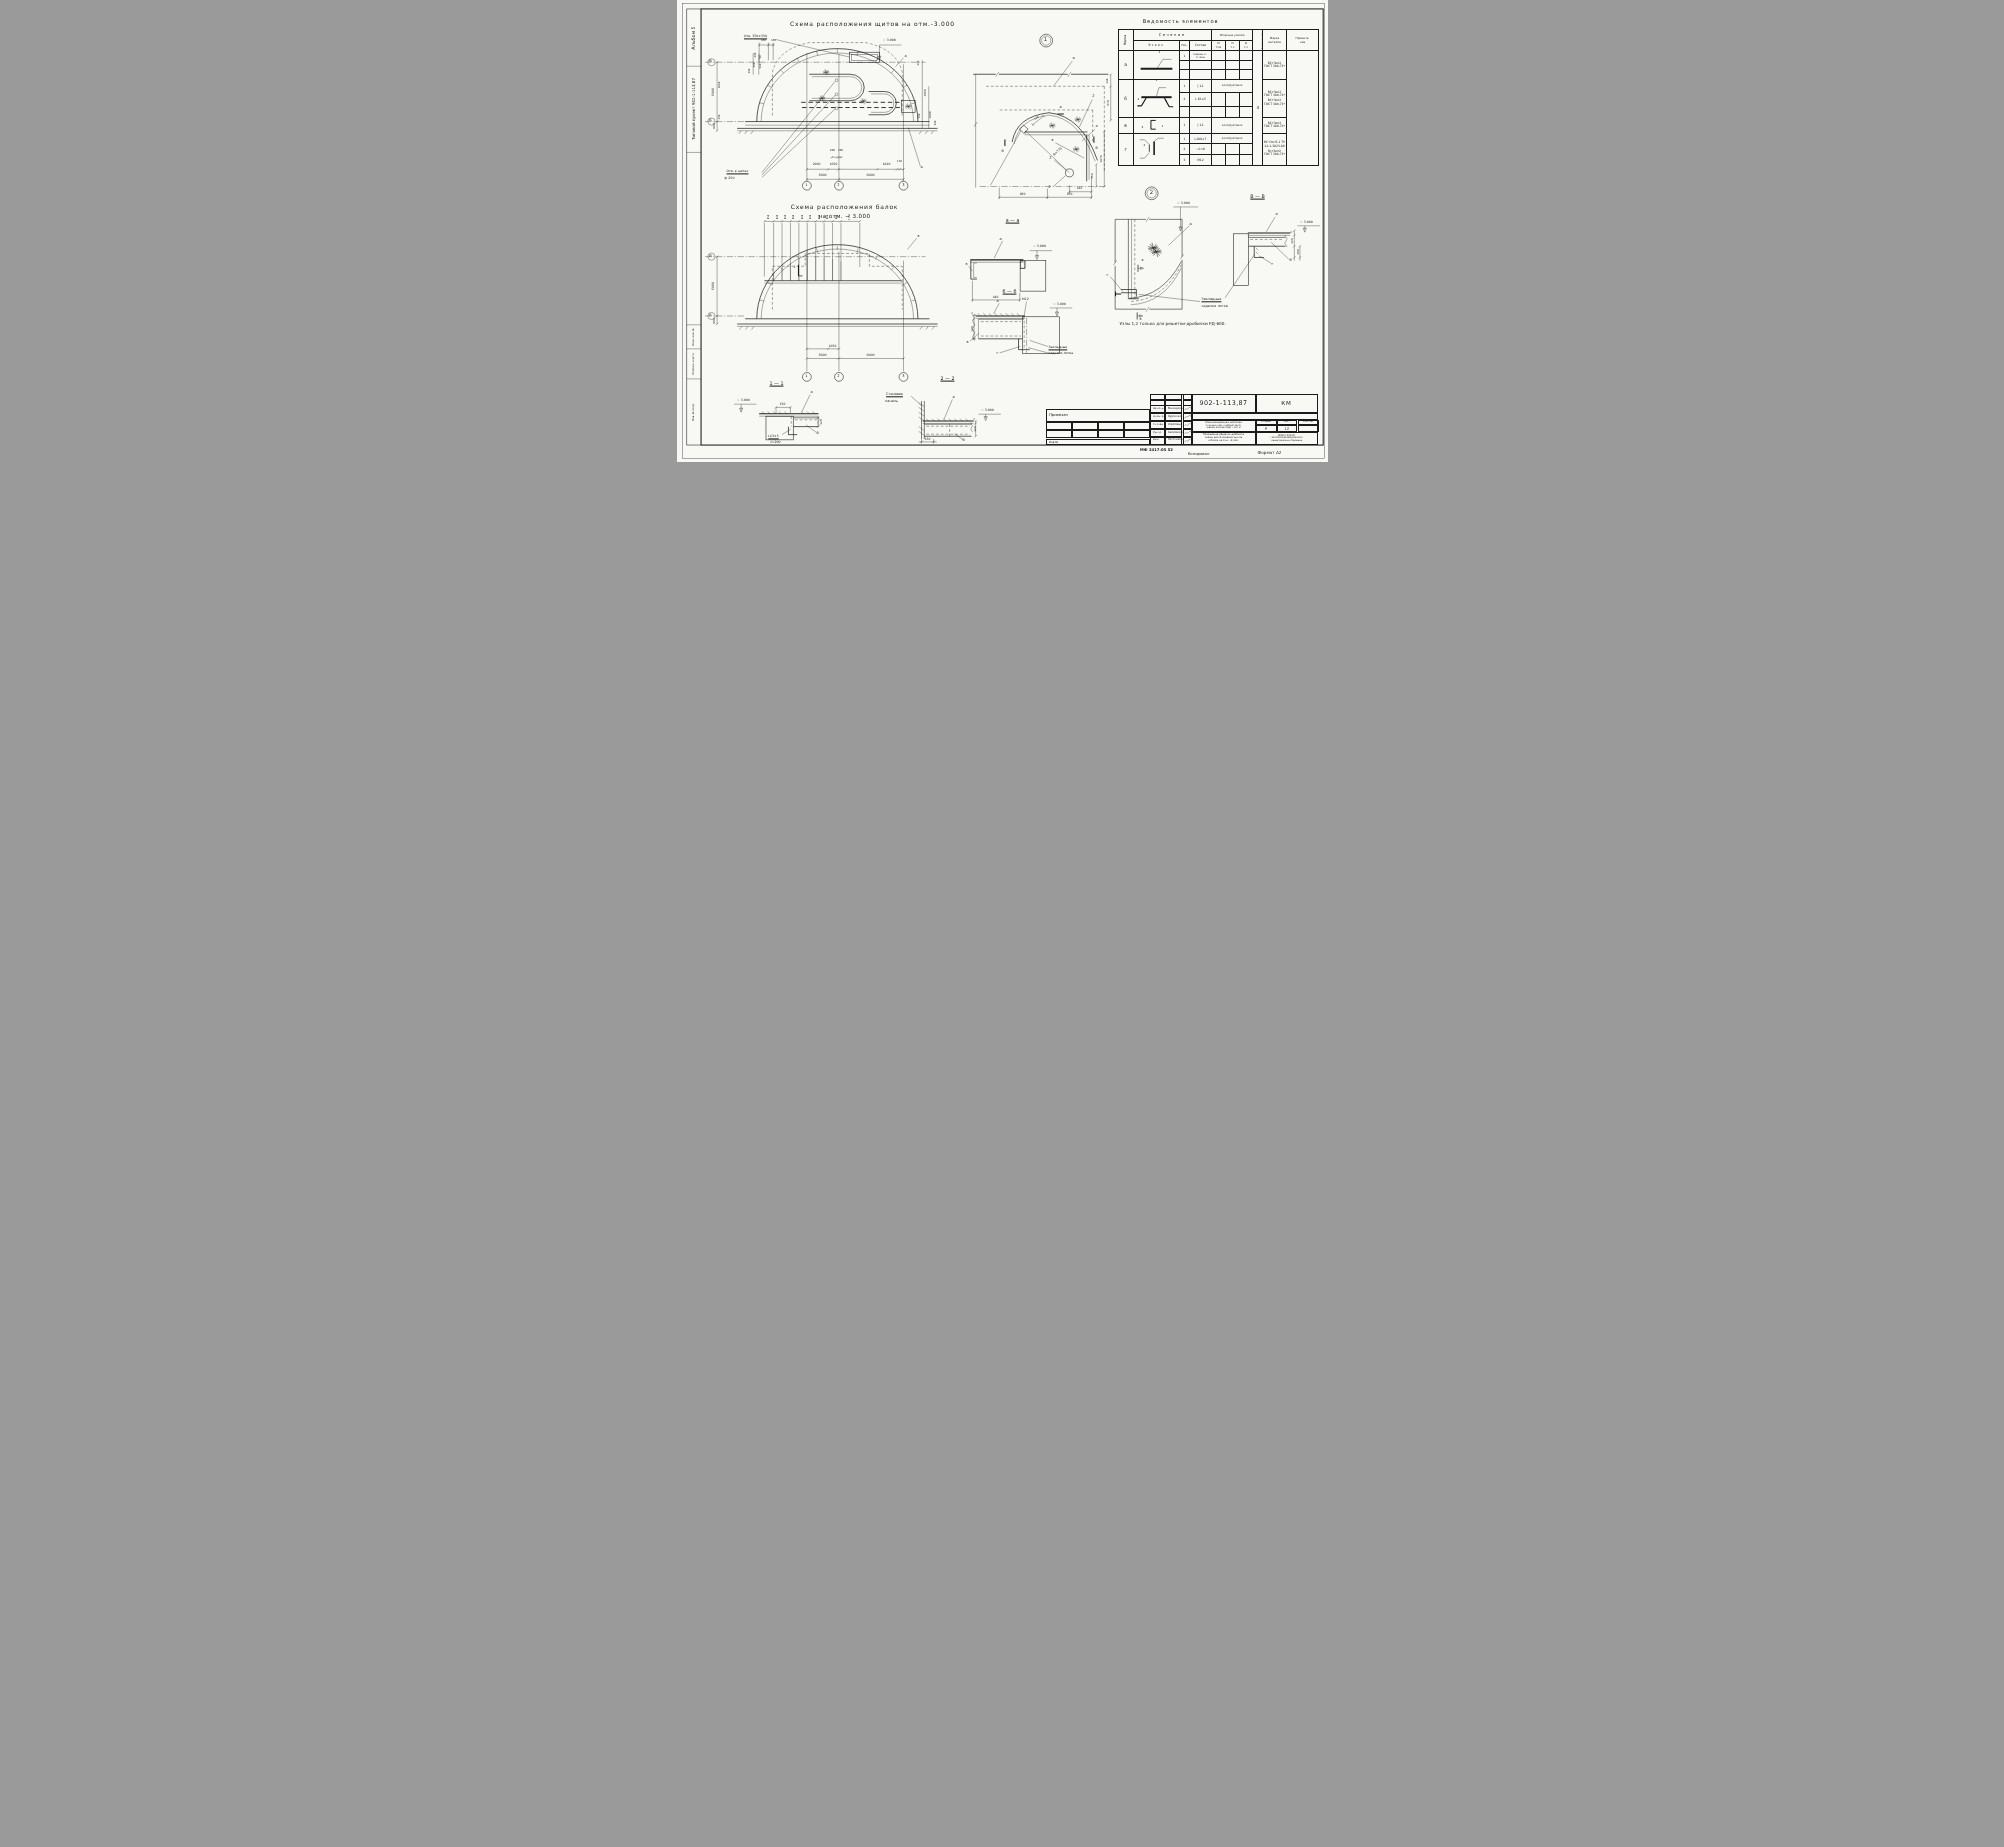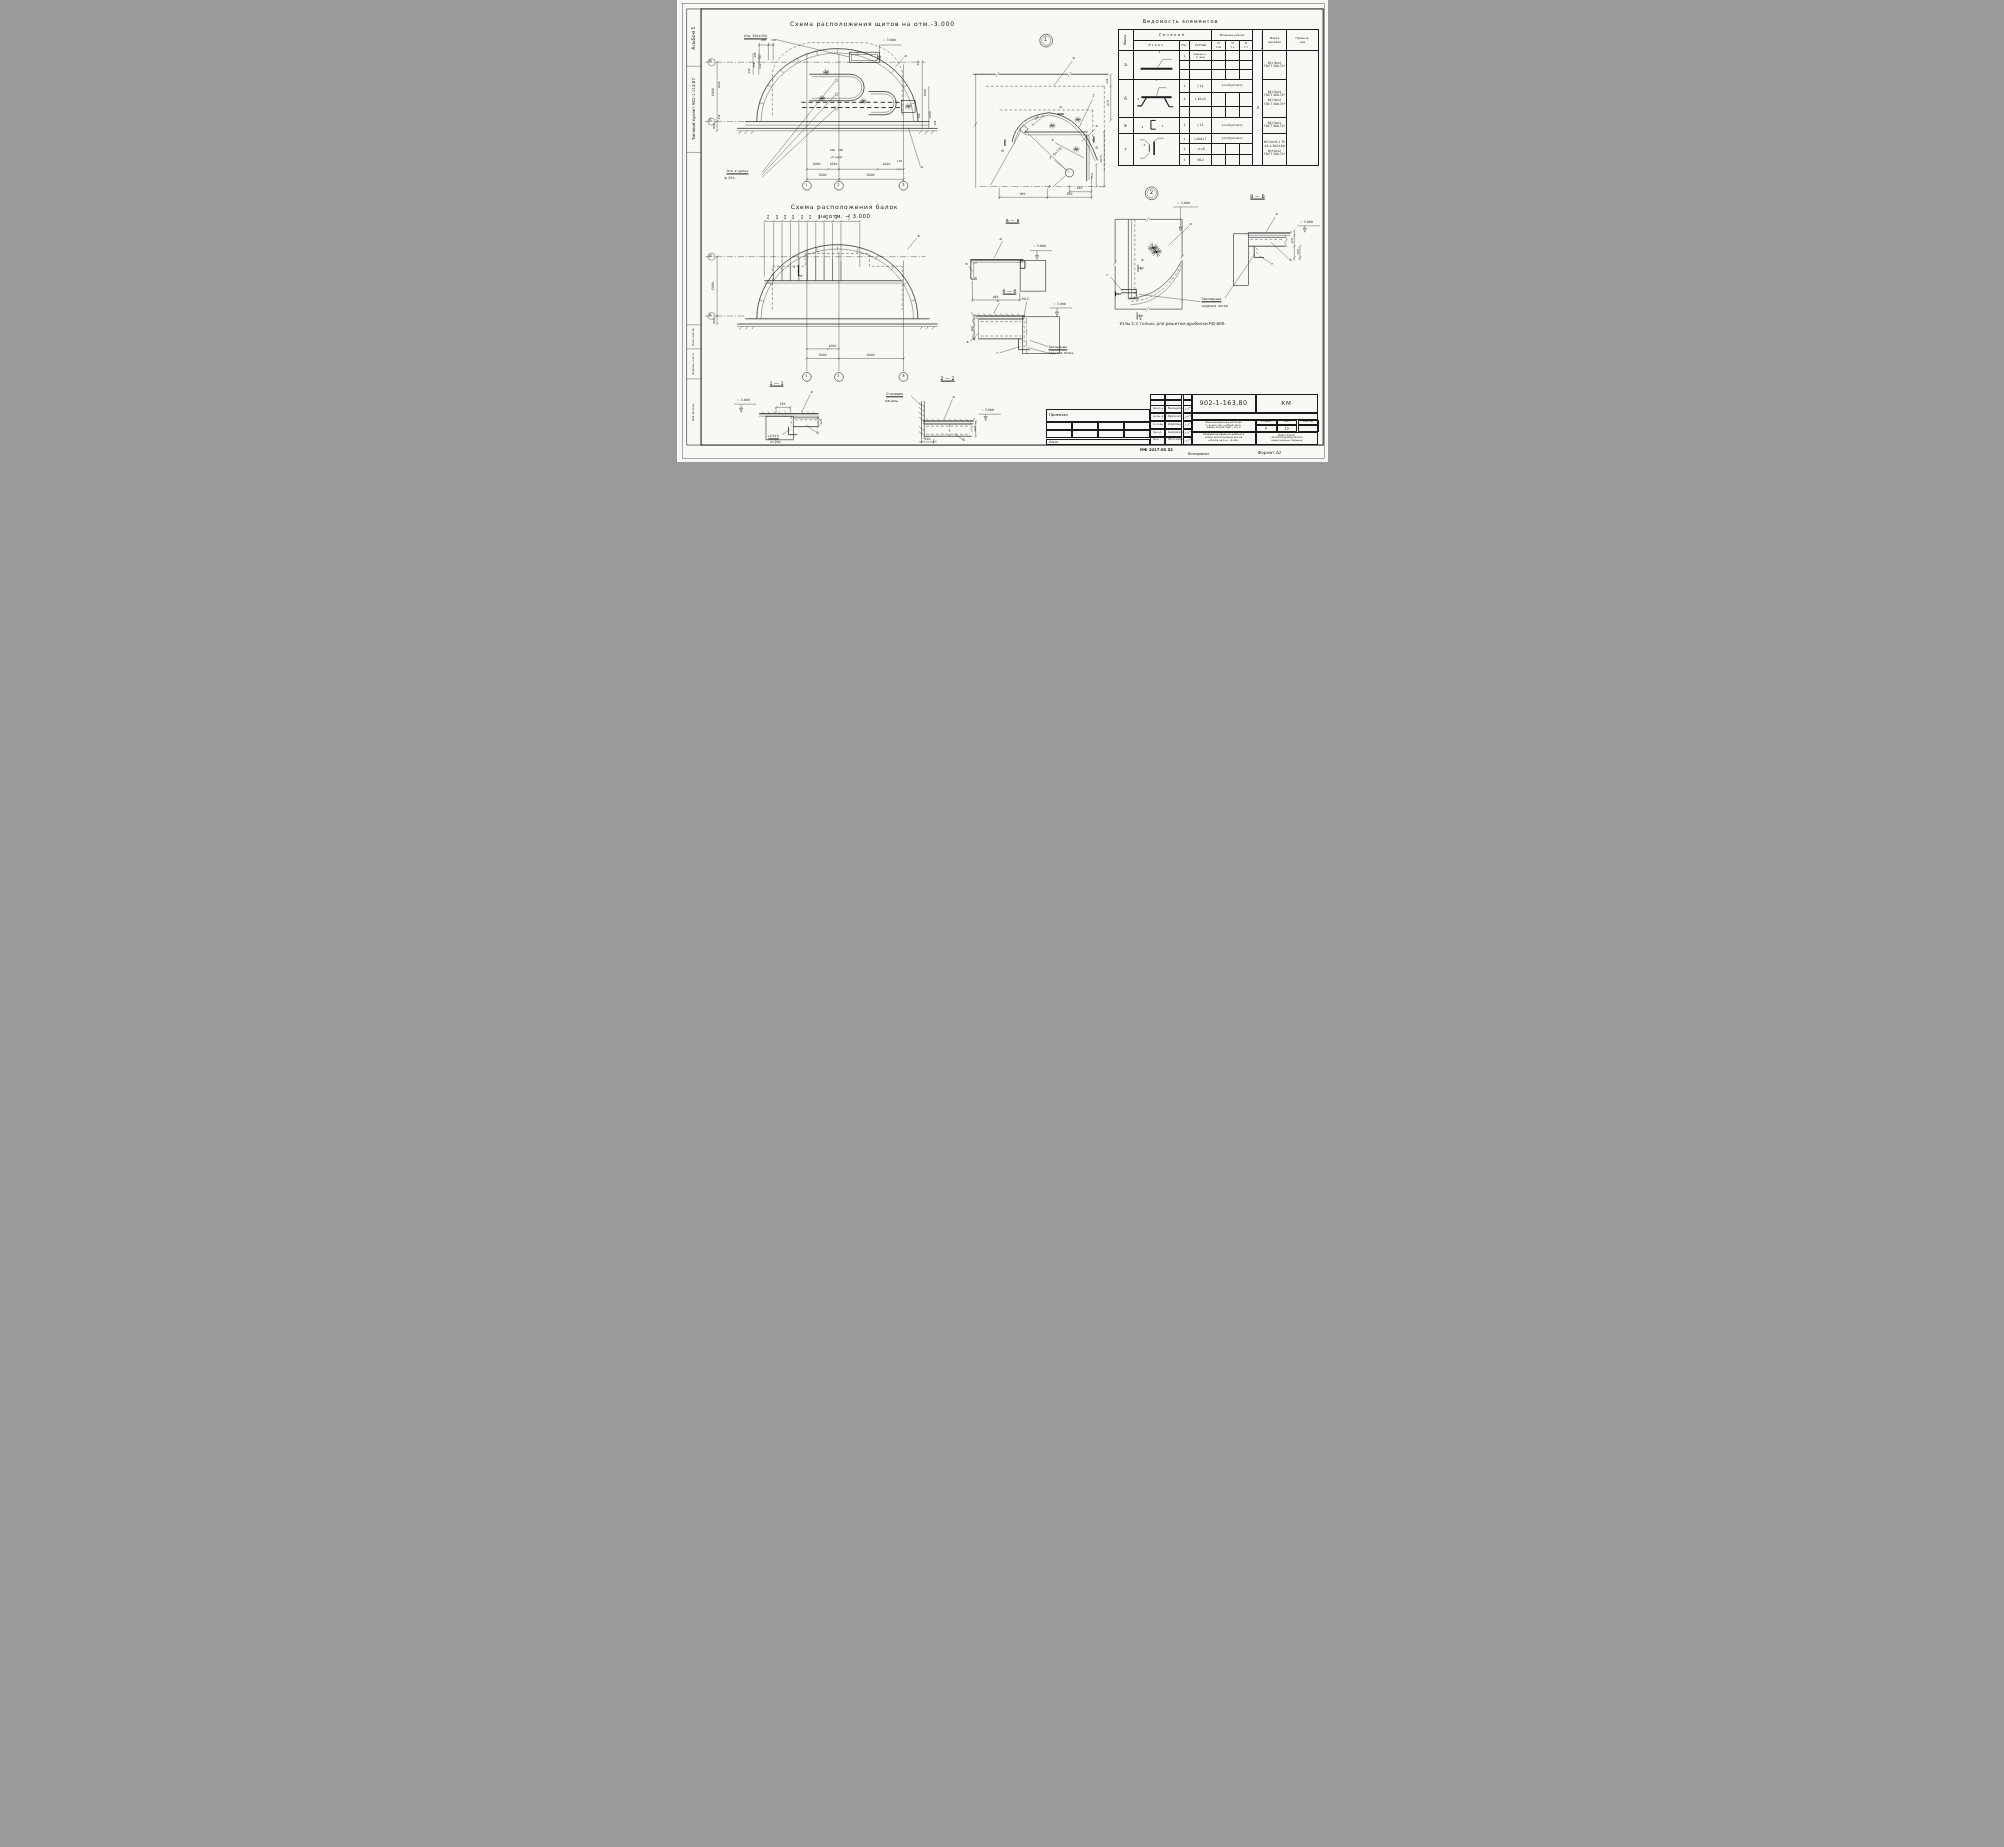--- a/index.html
+++ b/index.html
@@ -633,21 +633,21 @@
         </svg>
       </div>
   <div class="tbc l" style="left:473px;top:437px;width:15.2px;height:7.6px;font-size:2.5px">Инж.</div>
   <div class="tbc l" style="left:488px;top:437px;width:17.6px;height:7.6px;font-size:2.6px">Постников</div>
   <div class="tbc" style="left:506px;top:437px;width:9.2px;height:7.6px">
         <svg width="8" height="5.6" viewBox="0 0 20 14">
           <path d="M2,10 C6,2 10,13 13,5 S18,8 19,4" stroke="#1b1b1b" fill="none" stroke-width="0.9"></path>
         </svg>
       </div>
 
-  <div class="tbc" style="left:515px;top:394px;width:64px;height:19px;font-size:6.4px;letter-spacing:0.4px">902-1-163,80</div>
+  <div class="tbc" style="left:515px;top:394px;width:64px;height:19px;font-size:6.4px;letter-spacing:0.4px">902-1-113,87</div>
   <div class="tbc" style="left:579px;top:394px;width:62px;height:19px;font-size:5.6px;letter-spacing:0.8px">КМ</div>
   <div class="tbc" style="left:515px;top:413px;width:126px;height:7.2px"></div>
   <div class="tbc" style="left:515px;top:420px;width:64px;height:12px;font-size:2.5px">
         <div>
           <div>Канализационная насосная</div>
           <div>станция при глубине зало-</div>
           <div>жения коллектора – 4.0 м</div>
         </div>
       </div>
   <div class="tbc" style="left:579px;top:420px;width:21px;height:4.8px;font-size:2.5px">Стадия</div>

